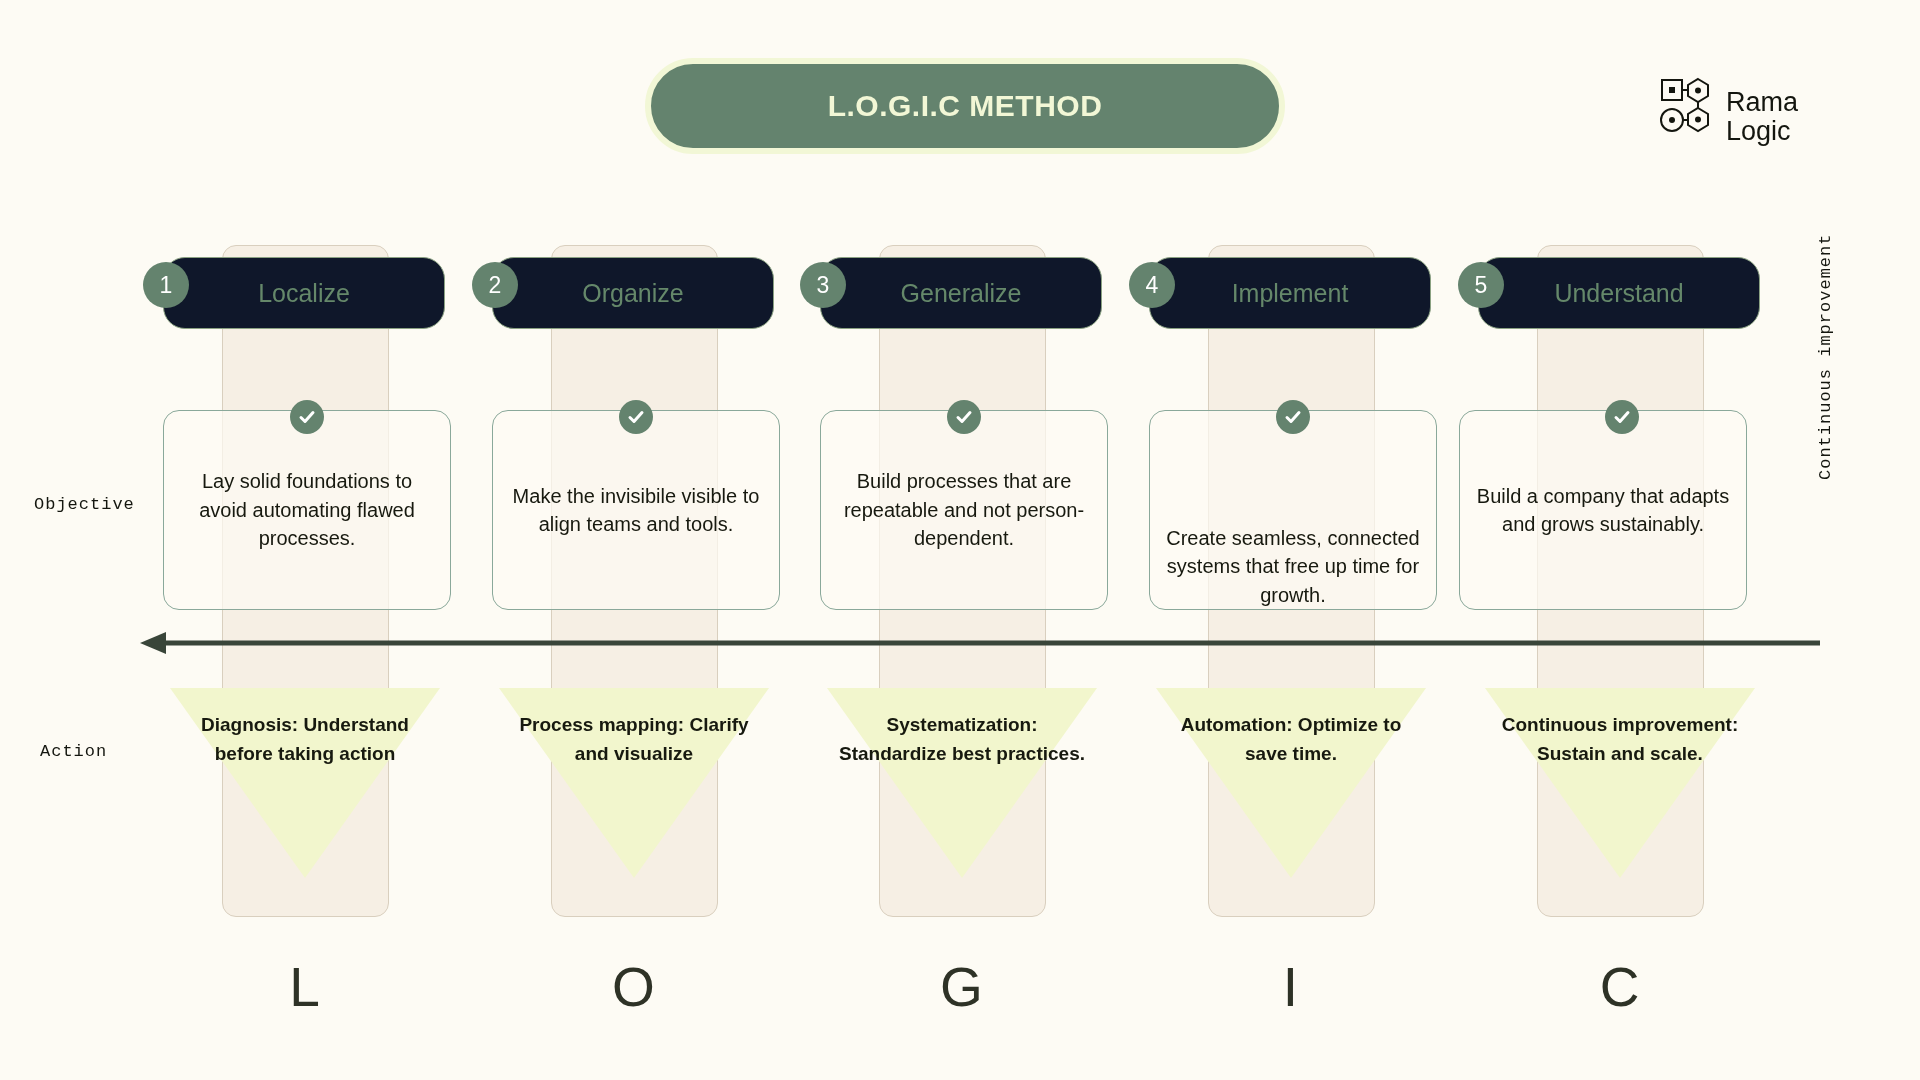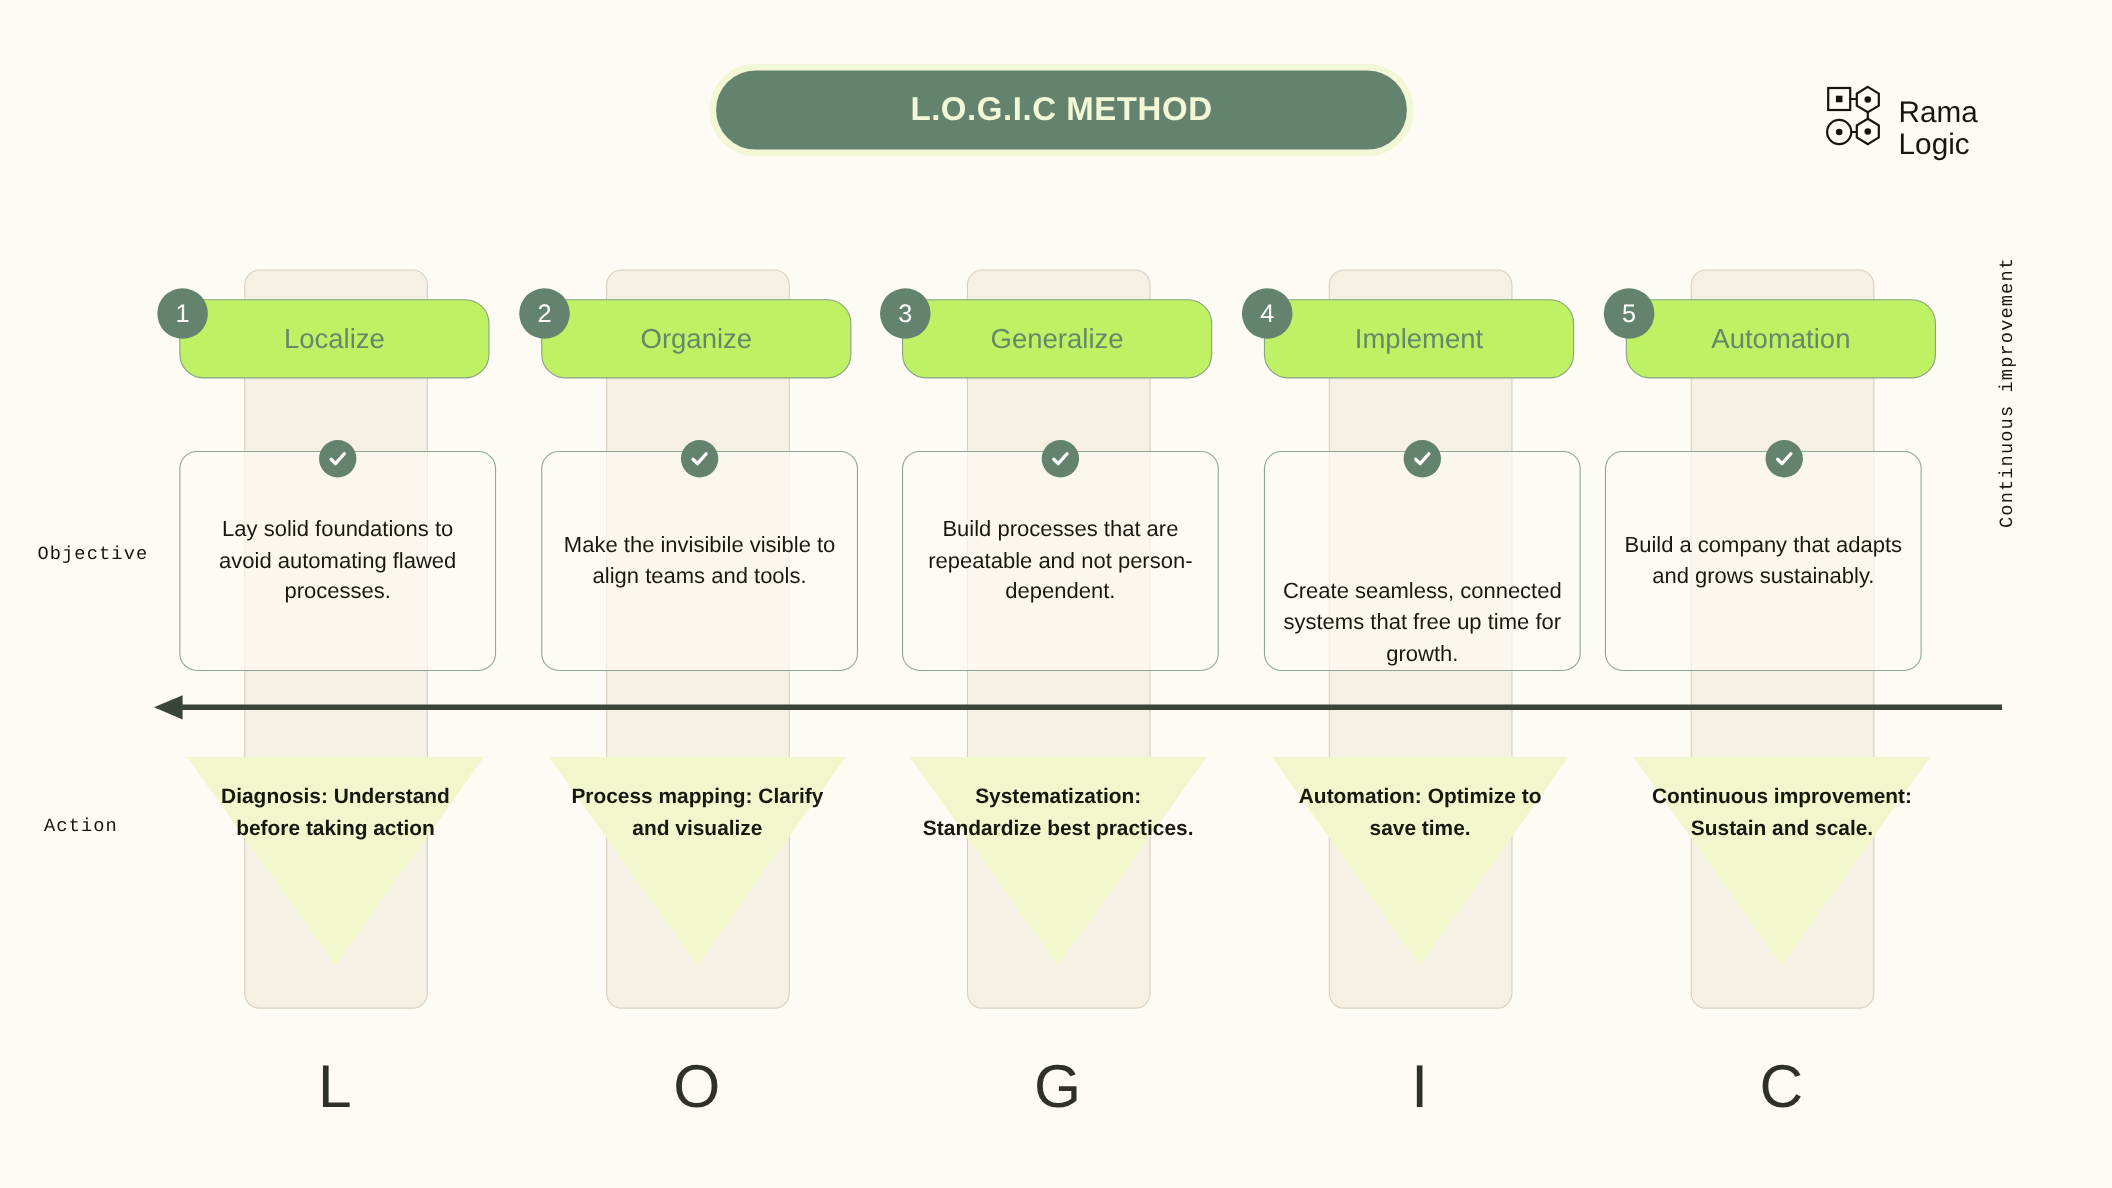--- a/index.html
+++ b/index.html
@@ -5,21 +5,21 @@
   html,body{margin:0;padding:0;}
   body{
     width:1920px;height:1080px;
     background:#fdfbf4;
     font-family:"Liberation Sans", sans-serif;
     overflow:hidden;
     position:relative;
   }
   
   #title-badge{
-    position:absolute;left:645px;top:58px;width:640px;height:84px;
+    position:absolute;left:645px;top:58px;width:640px;height:96px;
     background:#64836e;border:6px solid #f2f7d6;border-radius:48px;
     display:flex;align-items:center;justify-content:center;
     box-sizing:border-box;
   }
   #title-badge .t{
     color:#f2f7d6;font-size:30px;font-weight:bold;letter-spacing:.5px;
   }
   
   #logo{
     position:absolute;left:1660px;top:70px;width:220px;height:70px;
@@ -43,22 +43,22 @@
   }
   
   #flow-arrow{position:absolute;left:140px;top:630px;width:1680px;height:26px;}
   
   .column{position:absolute;top:245px;width:165px;height:670px;
     background:#f6efe4;border:1.4px solid #d9cfbe;border-radius:14px;}
   .col1{left:222px;} .col2{left:551px;} .col3{left:879px;}
   .col4{left:1208px;} .col5{left:1537px;}
   
   .pill{
-    position:absolute;top:272px;width:282px;height:72px;
-    background:#bef264;border:1.6px solid #8aa182;border-radius:22px;
+    position:absolute;top:257px;width:282px;height:72px;
+    background:#0f172a;border:1.6px solid #8aa182;border-radius:22px;
     display:flex;align-items:center;justify-content:center;box-sizing:border-box;
   }
   .pill .ptxt{color:#65886a;font-size:25px;}
   .p1{left:163px;} .p2{left:492px;} .p3{left:820px;}
   .p4{left:1149px;} .p5{left:1478px;}
   
   .numbadge{
     position:absolute;top:262px;width:46px;height:46px;border-radius:50%;
     background:#64836e;color:#ffffff;font-size:23px;
     display:flex;align-items:center;justify-content:center;z-index:5;
@@ -159,21 +159,21 @@
 <div class="pill p2">
     <span class="ptxt">Organize</span>
   </div>
 <div class="pill p3">
     <span class="ptxt">Generalize</span>
   </div>
 <div class="pill p4">
     <span class="ptxt">Implement</span>
   </div>
 <div class="pill p5">
-    <span class="ptxt">Automation</span>
+    <span class="ptxt">Understand</span>
   </div>
 
 <div class="numbadge n1">
     <span>1</span>
   </div>
 <div class="numbadge n2">
     <span>2</span>
   </div>
 <div class="numbadge n3">
     <span>3</span>

